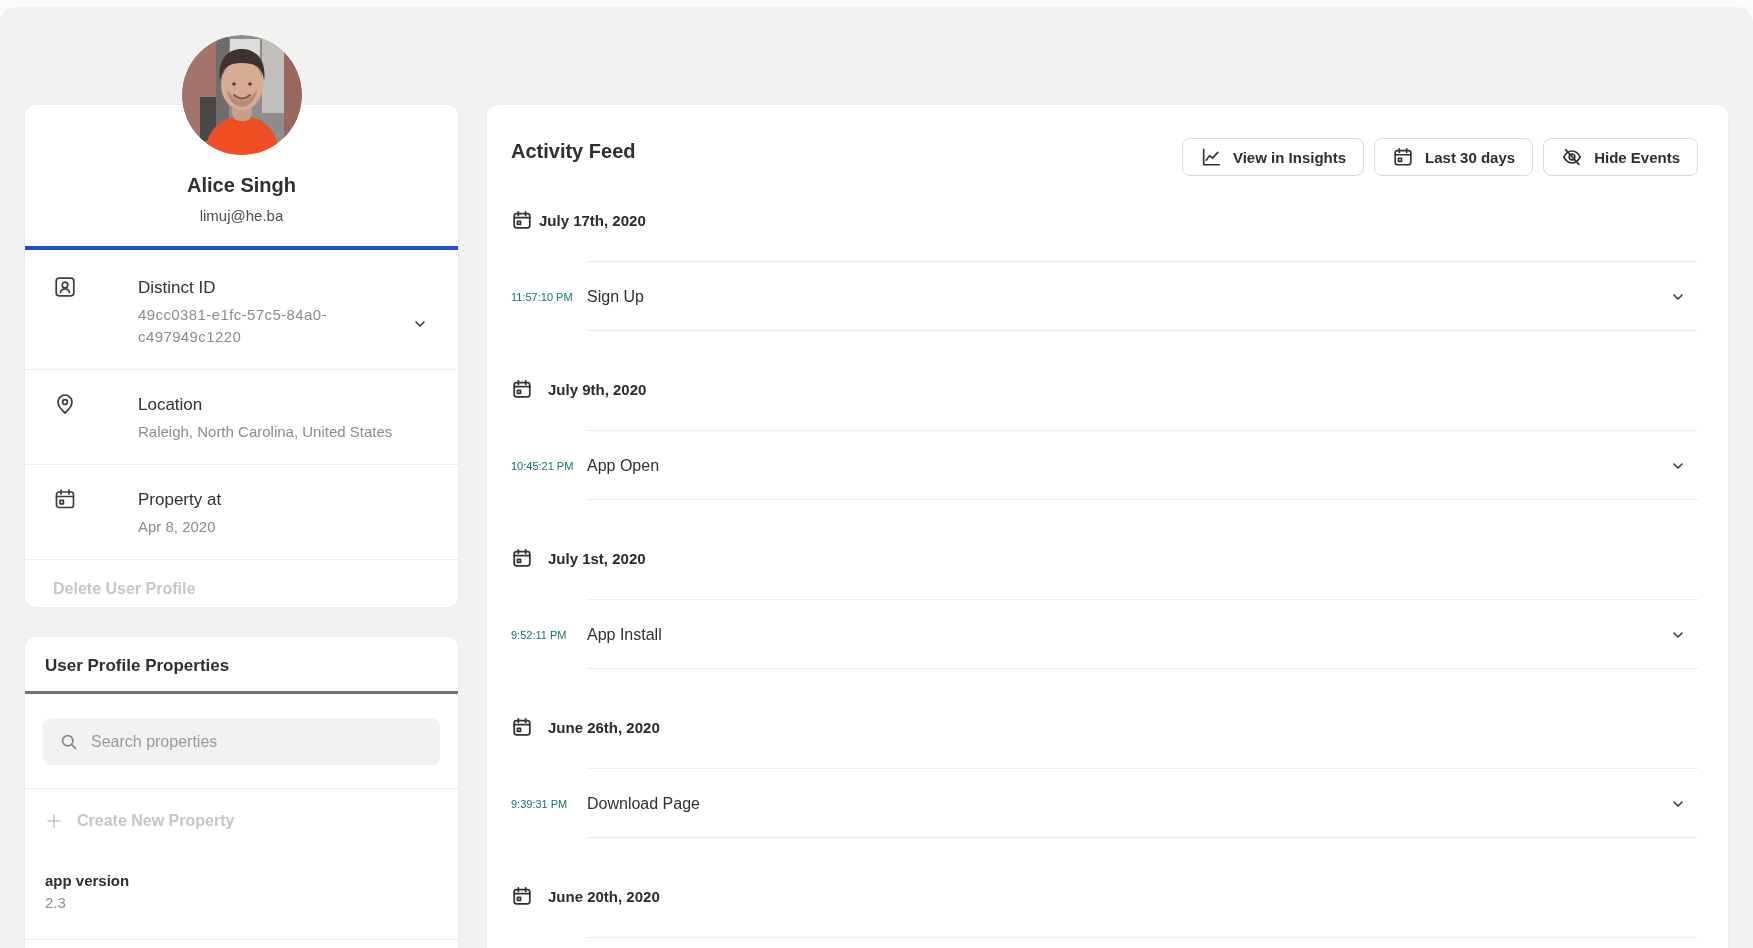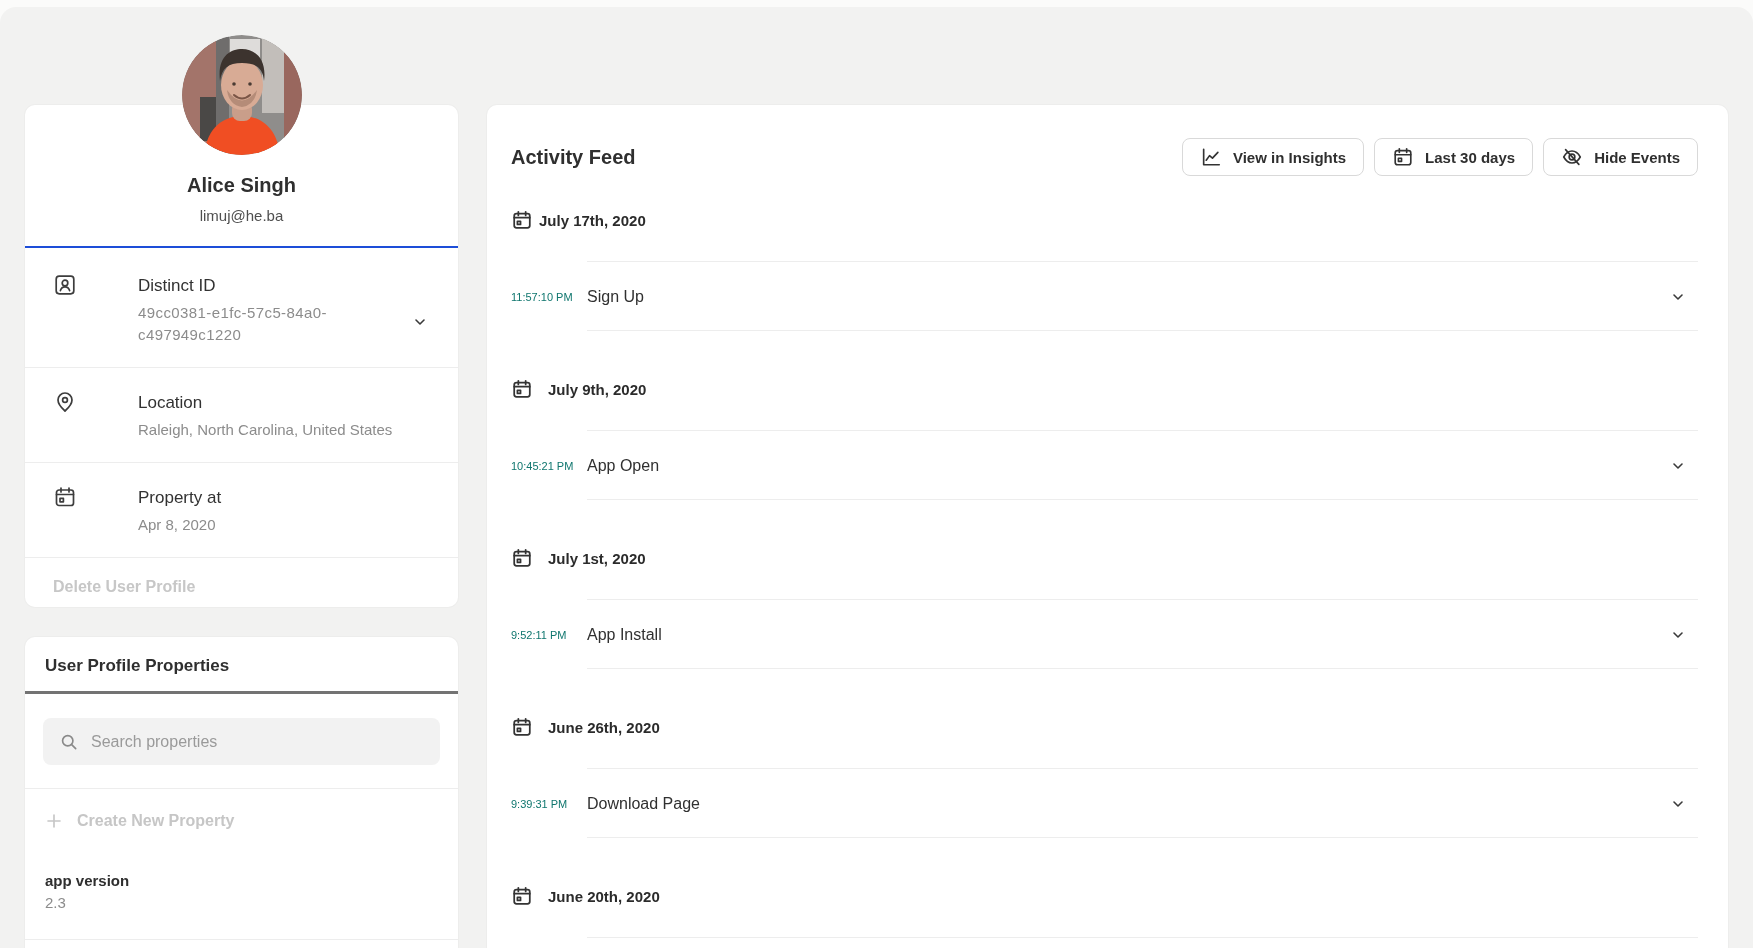--- a/index.html
+++ b/index.html
@@ -23,21 +23,21 @@
   
   .left-col { position:absolute; left:25px; top:105px; width:433px; }
   .profile-card { position:relative; height:502px; }
   .avatar {
     position:absolute; top:-70px; left:50%; transform:translateX(-50%);
     width:120px; height:120px; border-radius:50%; overflow:hidden;
   }
   .profile-head { padding-top:68px; text-align:center; }
   .profile-name { font-size:20px; font-weight:700; color:#2f2f2f; line-height:24px; }
   .profile-email { margin-top:9px; font-size:15px; color:#4f4f4f; line-height:20px; }
-  .profile-head-wrap { border-bottom:2px solid #1d4ed8; padding-bottom:20px; }
+  .profile-head-wrap { border-bottom:4px solid #1d4ed8; padding-bottom:20px; }
   .field-section { border-bottom:1px solid #ededed; position:relative; }
   .field-row { display:flex; padding:25px 28px 21px 28px; }
   .field-row.slim { padding-top:22px; padding-bottom:21px; }
   .field-icon { width:24px; height:24px; flex:0 0 24px; margin-right:14px; color:#3d3d3d; }
   .field-icon svg { width:24px; height:24px; display:block; }
   .field-text { flex:1; min-width:0;margin-left:47px; }
   .field-label { font-size:17px; color:#323232; line-height:26px; }
   .field-value { margin-top:3px; font-size:15px; color:#8c8c8c; line-height:22px; }
   .field-value.idv { max-width:218px; letter-spacing:0.4px; }
   .expand-chevron { position:absolute; right:30px; top:66px; width:16px; height:16px; color:#3a3a3a; cursor:pointer; }
@@ -58,21 +58,21 @@
   }
   .search-box input::placeholder { color:#9a9a9a; }
   .create-row { display:flex; align-items:center; gap:14px; padding:23px 20px 24px; color:#c6c6c6; cursor:default; }
   .create-row svg { width:18px; height:18px; }
   .create-label { font-size:16px; font-weight:600; }
   .prop-row { padding:17px 20px 26px; border-bottom:1px solid #ededed; }
   .prop-name { font-size:15px; font-weight:700; color:#2f2f2f; line-height:20px; }
   .prop-value { margin-top:2px; font-size:15px; color:#8c8c8c; line-height:20px; }
   
   .feed-card { position:absolute; left:487px; top:105px; width:1241px; height:870px; }
-  .feed-header { display:flex; align-items:center; justify-content:space-between; padding:33px 30px 0 24px; }
+  .feed-header { display:flex; justify-content:space-between; padding:33px 30px 0 24px; }
   .feed-title { font-size:20px; font-weight:700; color:#2f2f2f; line-height:26px; }
   .feed-actions { display:flex; gap:10px;border-radius:15px; }
   .btn {
     display:flex; align-items:center; gap:11px;
     height:38px; padding:0 17px;
     background:#fff; border:1px solid #d9d9d9; border-radius:8px;
     font-family:inherit; font-size:15px; font-weight:600; color:#2f2f2f;
     cursor:pointer;
   }
   .btn svg { width:22px; height:22px; color:#333; }

